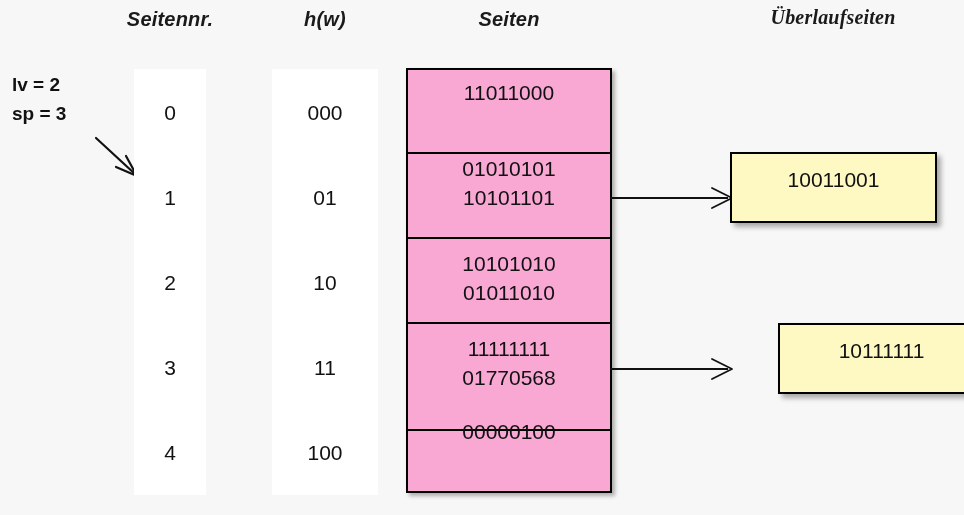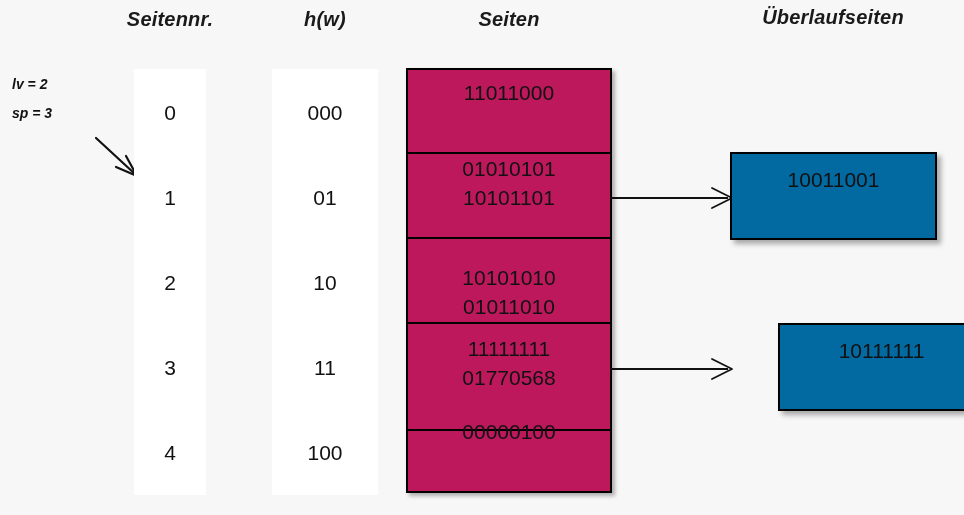--- a/index.html
+++ b/index.html
@@ -33,30 +33,29 @@
     font-size: 20px;
     letter-spacing: 0.2px;
     color: #1a1a1a;
     white-space: nowrap;
     text-align: center;
     transform: translateX(-50%);
   }
   #head-seitennr { left: 170px; top: 8px; }
   #head-hw       { left: 325px; top: 8px; }
   #head-seiten   { left: 509px; top: 8px; }
-  #head-ueber    { left: 833px; top: 6px; }
+  #head-ueber    { left: 833px; top: 6px; font-family: Liberation Serif, serif; }
 
   
   .param-block {
     position: absolute;
     left: 12px;
     top: 70px;
-    font-style: italic;
     font-weight: 600;
-    font-size: 14px;
+    font-size: 19px;
     line-height: 29px;
     color: #111111;
     white-space: nowrap;
   }
   .param-line { display: block; }
 
   .annot-arrow {
     position: absolute;
     left: 85px;
     top: 128px;
@@ -87,21 +86,21 @@
     line-height: 22px;
   }
 
   
   #pages-table {
     position: absolute;
     left: 406px;
     top: 68px;
     width: 206px;
     height: 425px;
-    background: #be185d;
+    background: #f9a8d4;
     border: 2px solid #000000;
     box-sizing: border-box;
     box-shadow: 3px 3px 4px rgba(0,0,0,0.30);
   }
   .page-row {
     position: absolute;
     left: 0;
     width: 100%;
     box-sizing: border-box;
     border-bottom: 2px solid #000000;
@@ -115,22 +114,22 @@
     color: #111111;
     line-height: 29px;
     white-space: nowrap;
   }
 
   
   .ovf-box {
     position: absolute;
     left: 730px;
     width: 207px;
-    height: 88px;
-    background: #0369a1;
+    height: 71px;
+    background: #fef9c3;
     border: 2px solid #000000;
     box-sizing: border-box;
     box-shadow: 4px 4px 5px rgba(0,0,0,0.32);
   }
   #ovf-box-0 { top: 152px; }
   #ovf-box-1 { top: 323px; margin-left: 48px; }
   .ovf-text {
     display: block;
     text-align: center;
     font-size: 21px;
@@ -189,21 +188,21 @@
     <div class="page-row" style="top:0px;   height:84px;">
       <span class="page-line" style="margin-top:8px;">11011000</span>
     </div>
 
     <div class="page-row" style="top:84px;  height:85px;">
       <span class="page-line" style="">01010101</span>
       <span class="page-line">10101101</span>
     </div>
 
     <div class="page-row" style="top:169px; height:85px;">
-      <span class="page-line" style="margin-top:24px;">10101010</span>
+      <span class="page-line" style="margin-top:10px;">10101010</span>
       <span class="page-line">01011010</span>
     </div>
 
     <div class="page-row" style="top:254px; height:107px;">
       <span class="page-line" style="margin-top:10px;">11111111</span>
       <span class="page-line">01770568</span>
     </div>
 
     <div class="page-row last" style="top:339px; height:82px;">
       <span class="page-line" style="margin-top:8px;">00000100</span>

